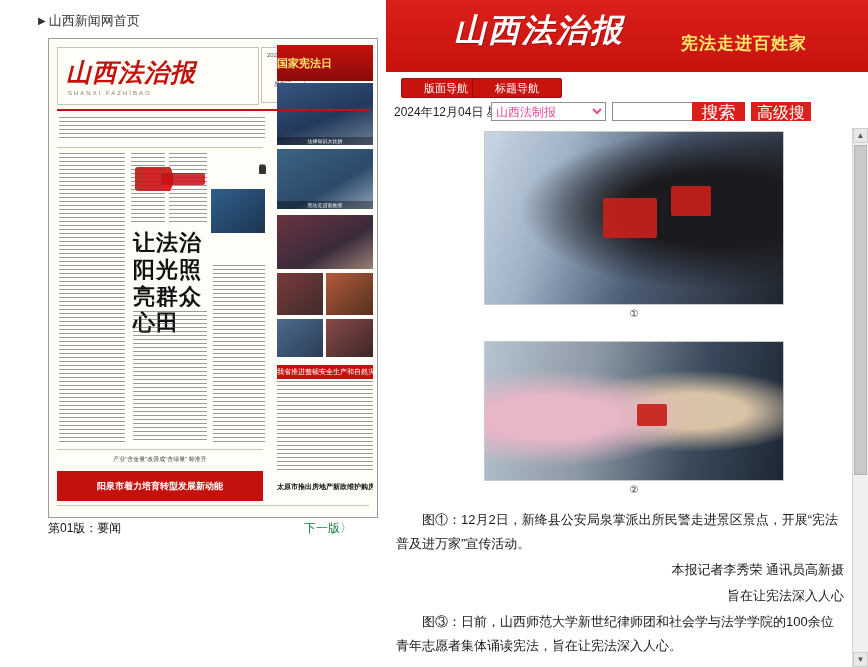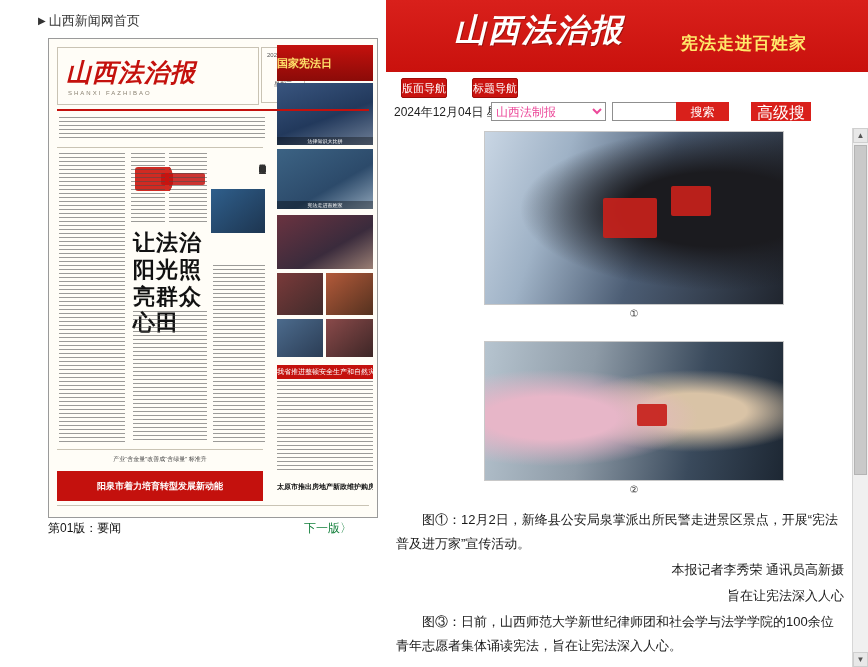--- a/index.html
+++ b/index.html
@@ -76,21 +76,21 @@
     position: absolute;
     left: 386px; top: 74px;
     width: 482px;
     height: 24px;
   }
   .navbtn {
     position: absolute;
     top: 4px;
     height: 18px;
     line-height: 18px;
-    padding: 0 0;
+    padding: 0 22px;
     font-size: 11px;
     color: #ffffff;
     background: #c9130f;
     border: 1px solid #9c0c09;
     border-radius: 2px;
     cursor: pointer;
     white-space: nowrap;
   }
   .navbtn.b1 { left: 15px; }
   .navbtn.b2 { left: 86px; }
@@ -126,26 +126,26 @@
     width: 99px;
     height: 17px;
     border: 1px solid #8f8f8f;
     background: #ffffff;
     font-size: 12px;
     padding: 0 2px;
     font-family: "Liberation Sans", sans-serif;
   }
   .btn-search {
     position: absolute;
-    left: 290px; top: 2px;
+    left: 306px; top: 2px;
     width: 53px;
     height: 19px;
     line-height: 19px;
     text-align: center;
-    font-size: 12px;
+    font-size: 17px;
     color: #fff;
     background: #d9201b;
     border: 0;
     cursor: pointer;
   }
   .btn-adv {
     position: absolute;
     left: 365px; top: 2px;
     width: 60px;
     height: 19px;

